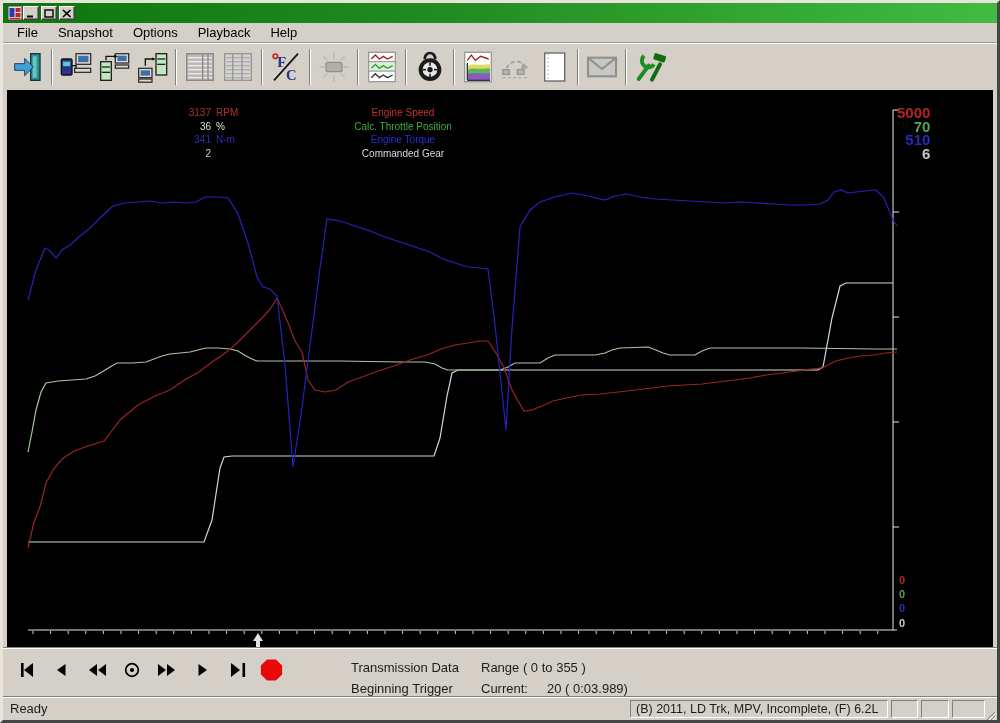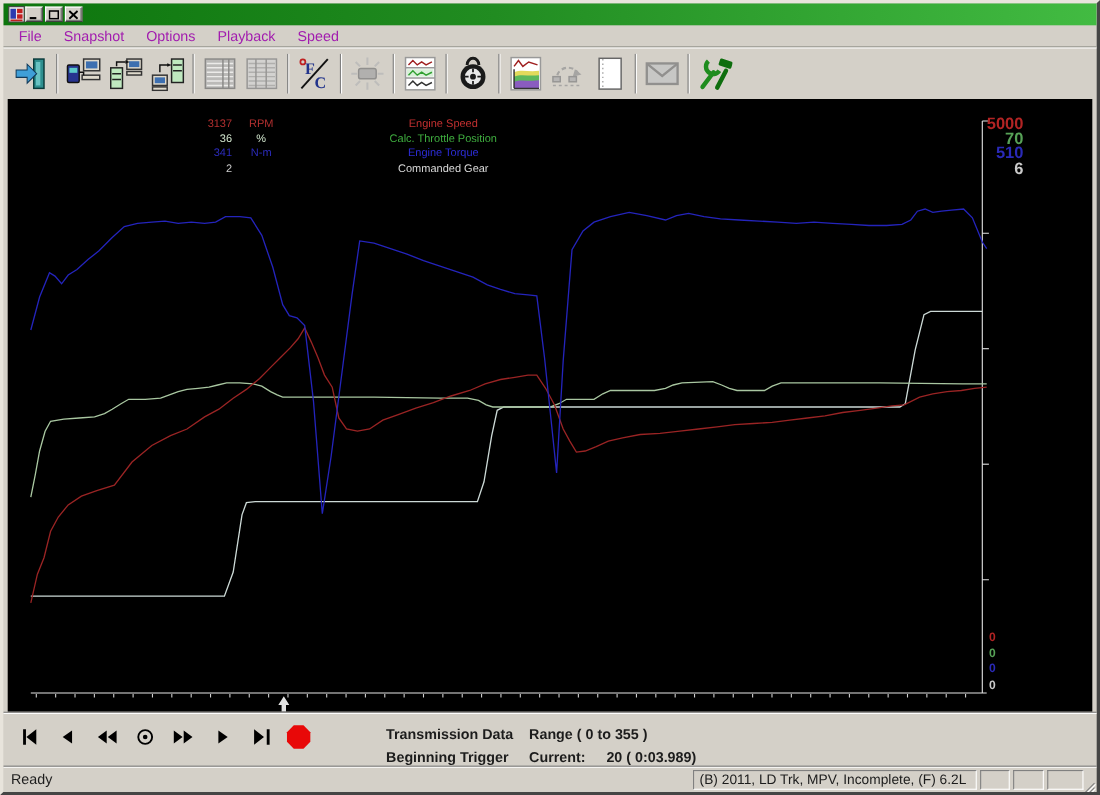--- a/index.html
+++ b/index.html
@@ -21,49 +21,49 @@
   .app-icon{width:16px;height:16px;margin-left:2px;flex:0 0 auto;display:inline-block;}
   .title{color:#ffffff;font-weight:bold;font-size:13px;margin-left:5px;flex:1;
     white-space:nowrap;letter-spacing:0.2px;}
   .winbtns{display:flex;gap:2px;margin-right:1px;}
   .wbtn{
     width:16px;height:14px;padding:0;display:flex;align-items:center;justify-content:center;
     background:#d4d0c8;border:1px solid;border-color:#ffffff #404040 #404040 #ffffff;
     box-shadow:inset -1px -1px 0 #808080;
   }
   
-  .menubar{height:19px;display:flex;align-items:center;font-size:13px;color:#a21caf;padding-left:4px;}
+  .menubar{height:19px;display:flex;align-items:center;font-size:13px;color:#000000;padding-left:4px;}
   .menu-item{padding:1px 10px;cursor:default;}
   
   .toolbar{
     height:48px;display:flex;align-items:center;padding-left:6px;
     border-top:1px solid #9b9b93; box-shadow:inset 0 1px 0 #ffffff;
   }
   .tbtn{width:38px;height:42px;display:flex;align-items:center;justify-content:center;}
   .tbtn .ticon{display:flex;}
   .tbtn.disabled{filter:grayscale(1) opacity(0.8);}
   .tsep{width:2px;height:36px;margin:0 4px;
     border-left:1px solid #808080;border-right:1px solid #ffffff;}
   
   .chart-area{
     margin:0 4px;height:557px;background:#000000;position:relative;overflow:hidden;
   }
   .chart-svg{position:absolute;left:0;top:0;}
   .legend-values{position:absolute;left:34px;top:16px;font-size:10px;line-height:13.5px;}
   .lv-row{display:flex;white-space:pre;}
   .lv-val{width:170px;text-align:right;}
-  .lv-unit{width:48px;text-align:center;padding-left:5px;}
+  .lv-unit{width:48px;text-align:left;padding-left:5px;}
   .legend-labels{position:absolute;left:290px;top:16px;width:212px;text-align:center;
     font-size:10px;line-height:13.5px;}
   .ax-top{position:absolute;left:890px;top:16px;font-size:15px;font-weight:bold;line-height:13.5px;white-space:nowrap;text-align:right;}
   .ax-bottom{position:absolute;left:892px;top:483px;font-size:11px;font-weight:bold;line-height:14.2px;white-space:nowrap;}
   
   .playback{
     height:49px;position:relative;
-    border-top:1px solid #808080;box-shadow:inset 0 1px 0 #ffffff;font-weight:bold;
+    border-top:1px solid #808080;box-shadow:inset 0 1px 0 #ffffff;
   }
   .vcr{position:absolute;left:12px;top:9px;display:flex;align-items:center;gap:12px;}
   .vcr button{background:transparent;border:none;padding:0;width:23px;height:26px;
     display:flex;align-items:center;justify-content:center;}
   .pbinfo{position:absolute;left:348px;top:9px;font-size:13px;color:#1c1c1c;}
   .pb-row{height:21px;display:flex;align-items:center;}
   .pb-l{display:inline-block;width:130px;}
   .pb-m{display:inline-block;}
   .pb-r{display:inline-block;margin-left:19px;white-space:pre;}
   
@@ -114,21 +114,21 @@
           </svg>
       </button>
     </span>
   </div>
 
   <div class="menubar" id="menubar">
       <span class="menu-item">File</span>
       <span class="menu-item">Snapshot</span>
       <span class="menu-item">Options</span>
       <span class="menu-item">Playback</span>
-      <span class="menu-item">Speed</span>
+      <span class="menu-item">Help</span>
     </div>
 
   <div class="toolbar" id="toolbar">
       <div class="tbtn">
         <span class="ticon">
           <svg viewBox="0 0 24 24" width="32" height="32">
             <rect x="14" y="2" width="7" height="20" fill="#2e8f8f" stroke="#0a3a3a"></rect>
             <rect x="15.5" y="4" width="3" height="16" fill="#67c2c2"></rect>
             <path d="M2,9.5 h7.5 V5.5 l6.5,6.5 -6.5,6.5 v-4 H2 z" fill="#3f9fd8" stroke="#123a5a" stroke-width="0.7"></path>
           </svg>

